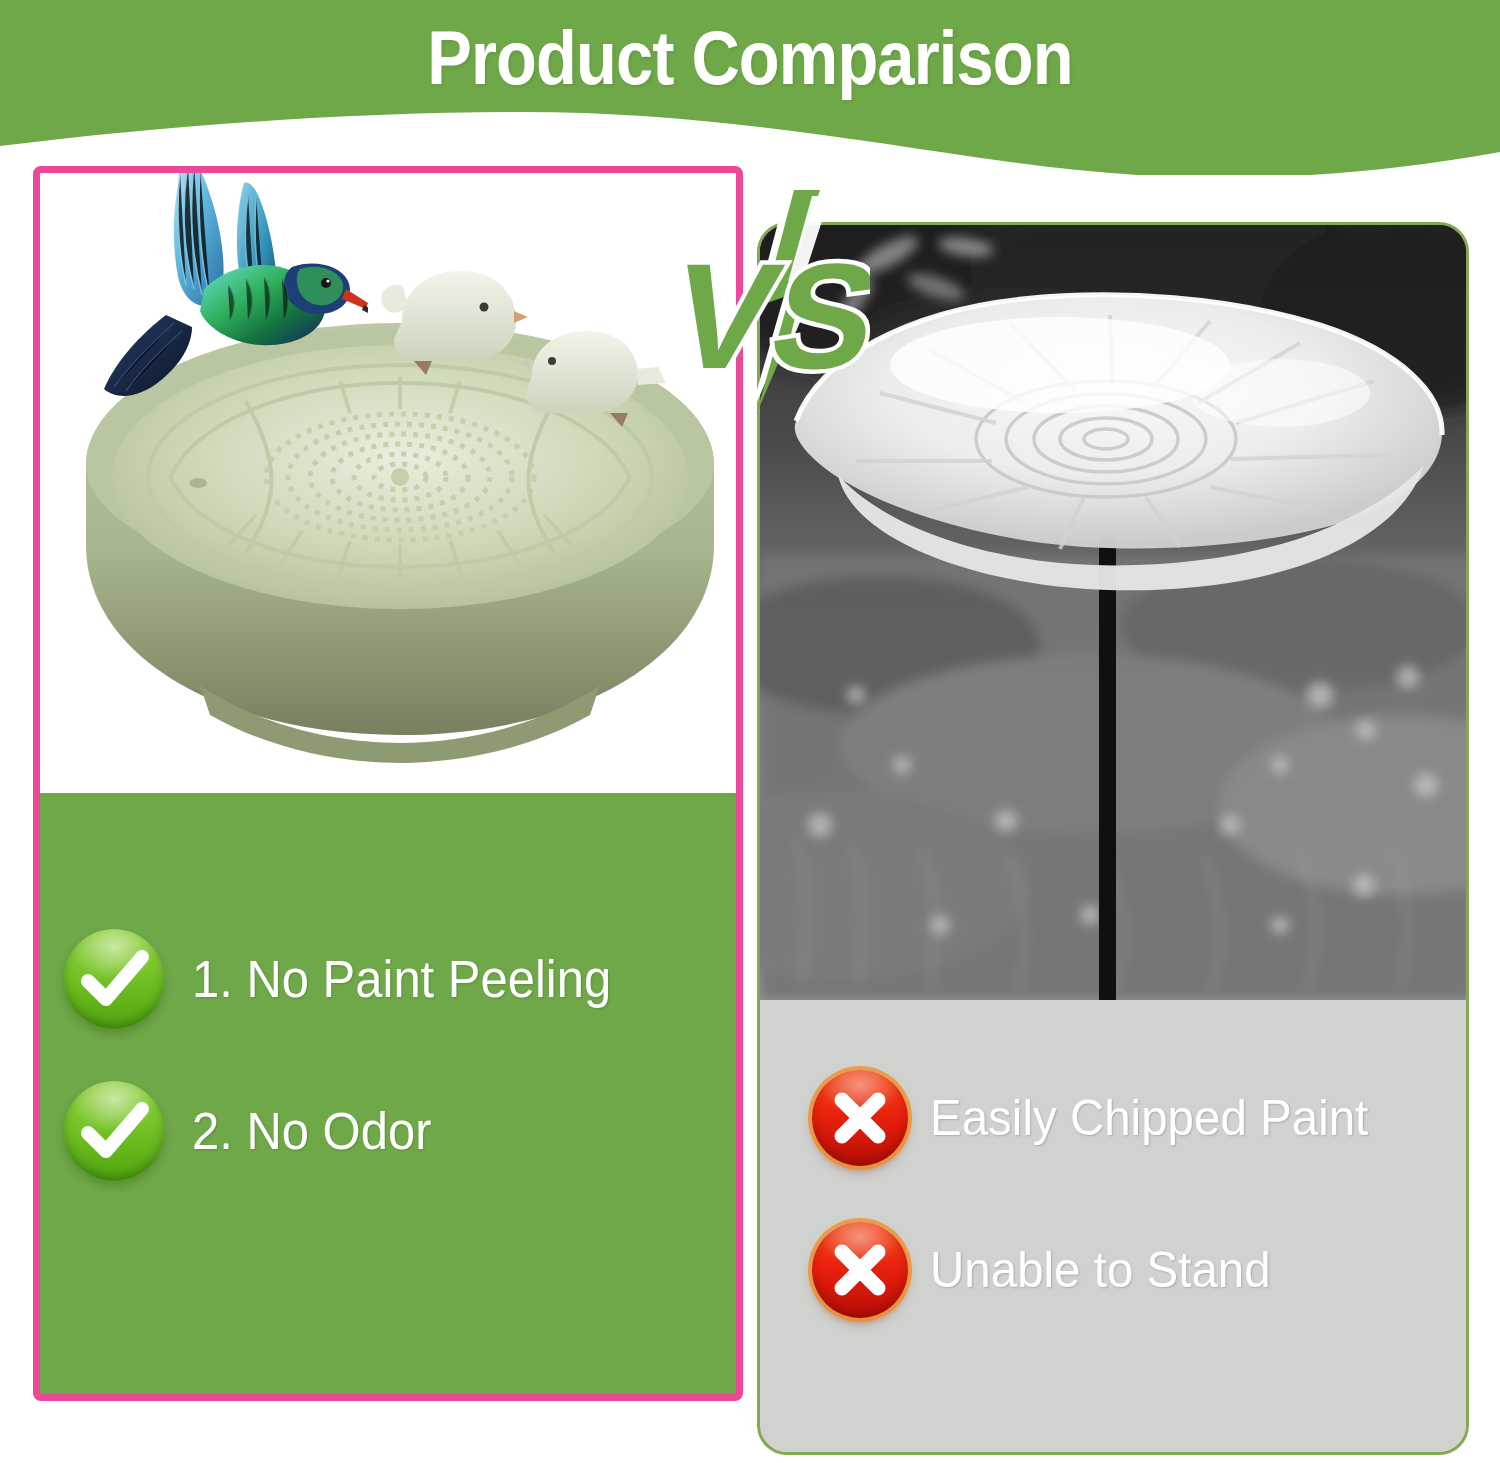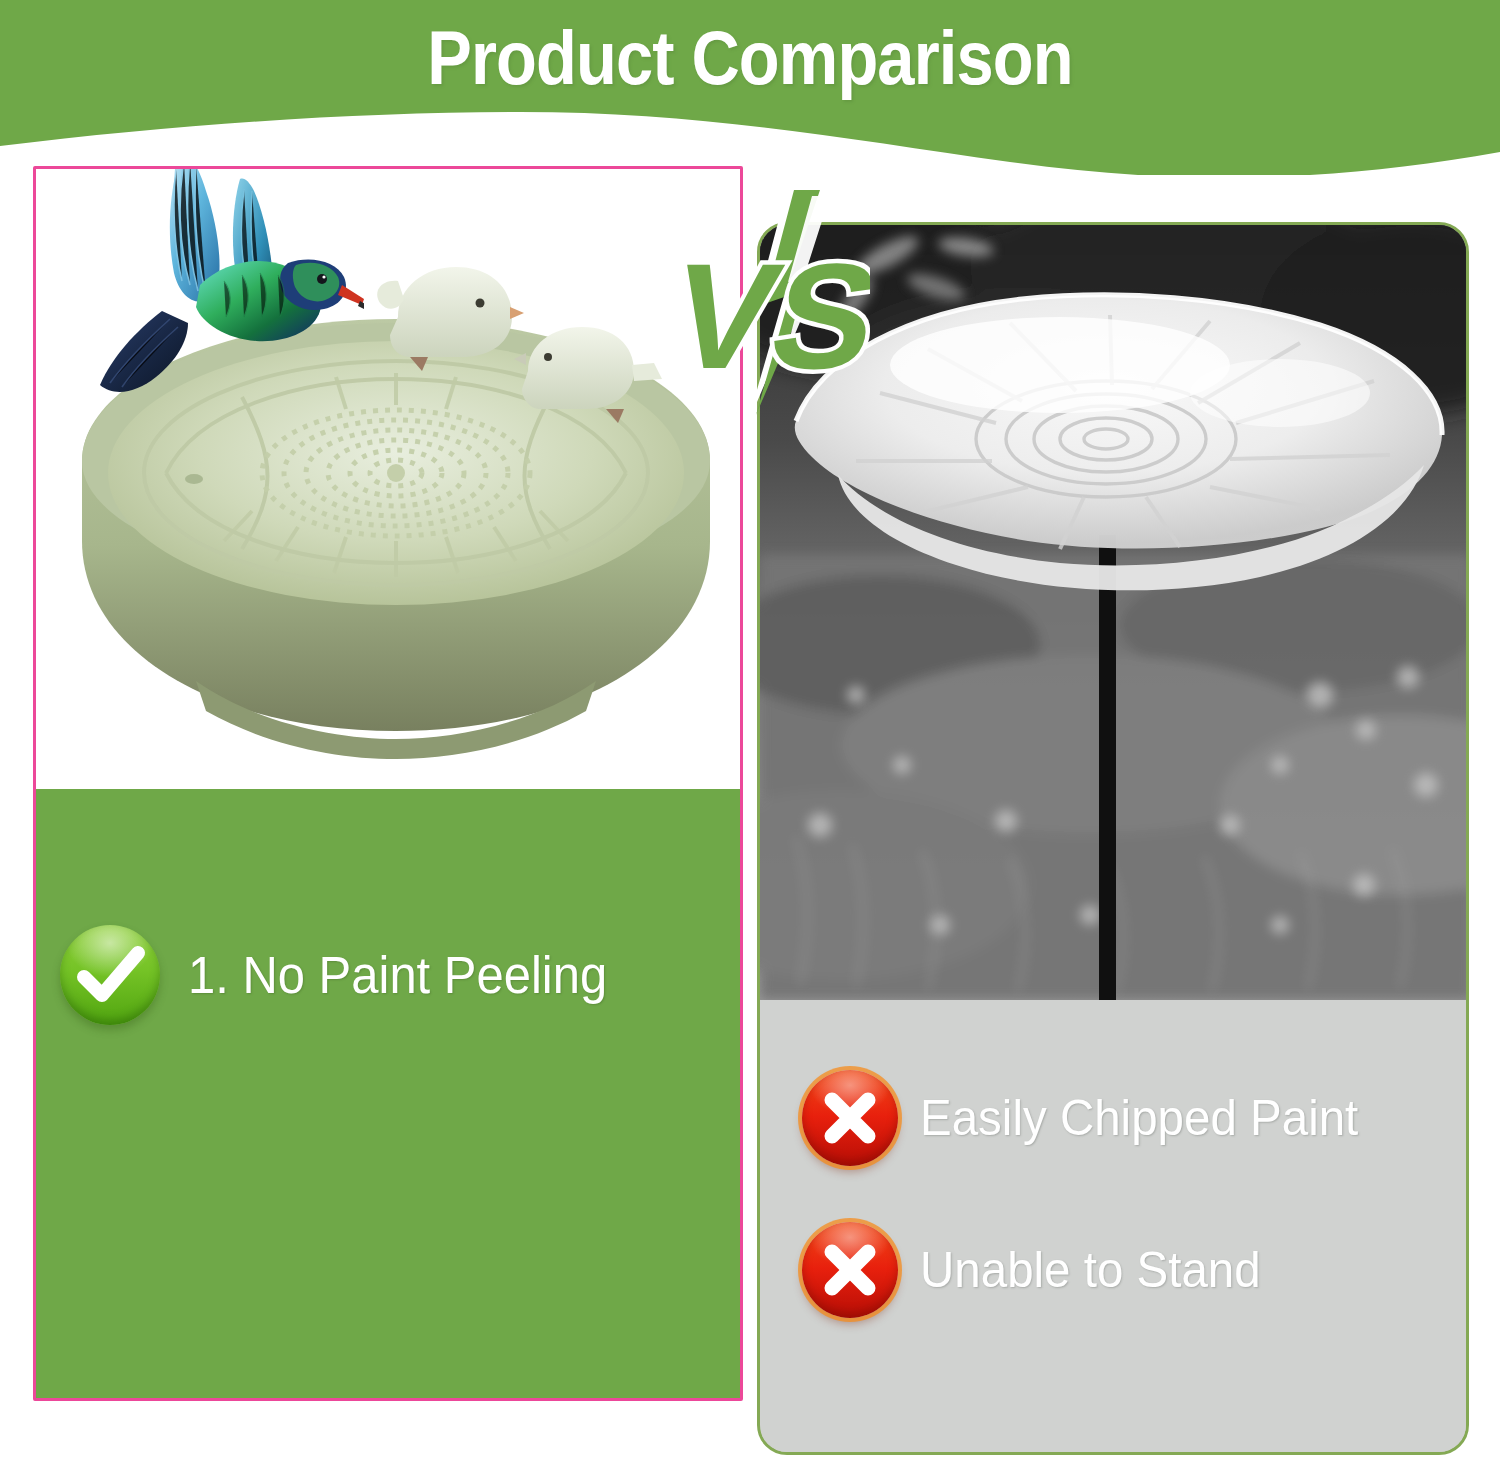--- a/index.html
+++ b/index.html
@@ -28,22 +28,22 @@
     text-shadow:2px 2px 3px rgba(90,140,60,0.45);
     font-family:"Liberation Sans", sans-serif;
     z-index:6;
     white-space:nowrap;
   }
 
   
   #left-panel{
     position:absolute;
     left:33px; top:166px; width:710px; height:1235px;
-    border:3px solid #ec4899;
-    border-radius:2px;
+    border:7px solid #ec4899;
+    border-radius:8px;
     background:#ffffff;
     overflow:hidden;
     z-index:2;
   }
   #left-photo{
     position:absolute; left:0; top:0; width:100%; height:620px;
     background:#ffffff;
     overflow:hidden;
   }
   #left-pros{
@@ -82,21 +82,21 @@
     background:#d0d2d0;
     overflow:hidden;
     z-index:2;
   }
   #right-photo{
     position:absolute; left:0; top:0; width:100%; height:775px;
     overflow:hidden;
     background:#3d3d3d;
   }
   #right-cons{
-    position:absolute; left:2px; top:775px; width:100%; bottom:0;
+    position:absolute; left:12px; top:775px; width:100%; bottom:0;
     background:#d0d2d0;
     padding:42px 0 0 40px;
   }
   .con-row{
     display:flex; align-items:center; height:152px;
   }
   .con-label{
     font-size:50px; color:#ffffff; font-weight:normal;
     margin-left:22px; white-space:nowrap;
     text-shadow:1px 1px 2px rgba(120,125,120,0.45);
@@ -314,20 +314,28 @@
   </div>
 
   <div id="left-pros">
     <div class="pro-row">
       <div class="check-badge">
         <svg width="100" height="100" viewBox="0 0 100 100">
           <path d="M24,52 L42,70 L78,28" fill="none" stroke="#ffffff" stroke-width="14" stroke-linecap="round" stroke-linejoin="round"></path>
         </svg>
       </div>
       <div class="pro-label">1. No Paint Peeling</div>
+    </div>
+    <div class="pro-row">
+      <div class="check-badge">
+        <svg width="100" height="100" viewBox="0 0 100 100">
+          <path d="M24,52 L42,70 L78,28" fill="none" stroke="#ffffff" stroke-width="14" stroke-linecap="round" stroke-linejoin="round"></path>
+        </svg>
+      </div>
+      <div class="pro-label">2. No Odor</div>
     </div>
   </div>
 </div>
 
 <div id="right-panel">
 
   <div id="right-photo">
     <svg width="712" height="775" viewBox="0 0 712 775" preserveAspectRatio="xMidYMid slice">
       <defs>
         <linearGradient id="bgDark" x1="0" y1="0" x2="0" y2="1">

